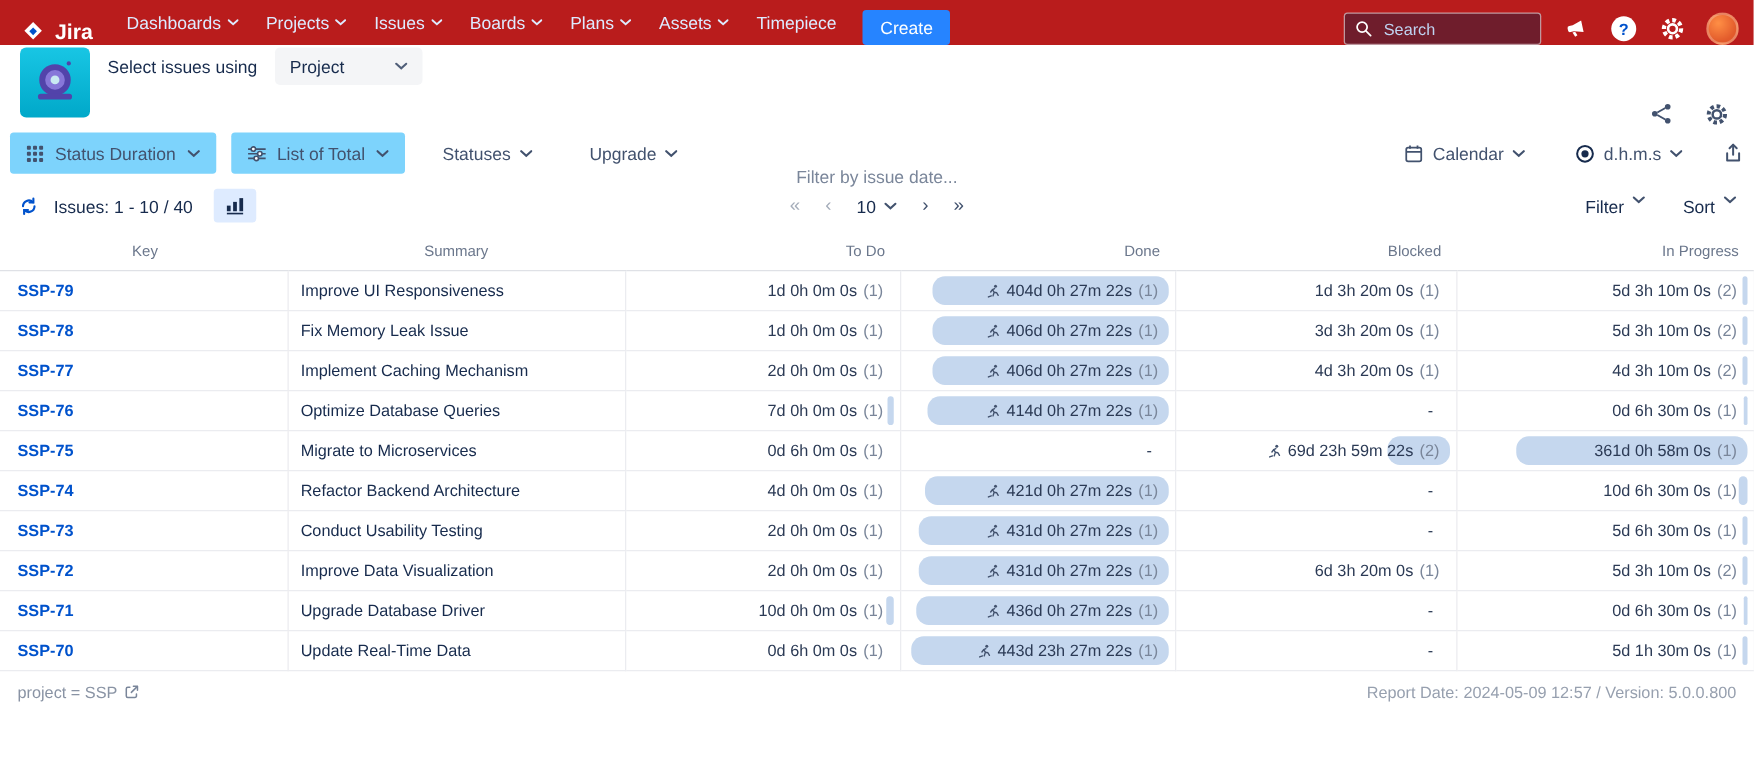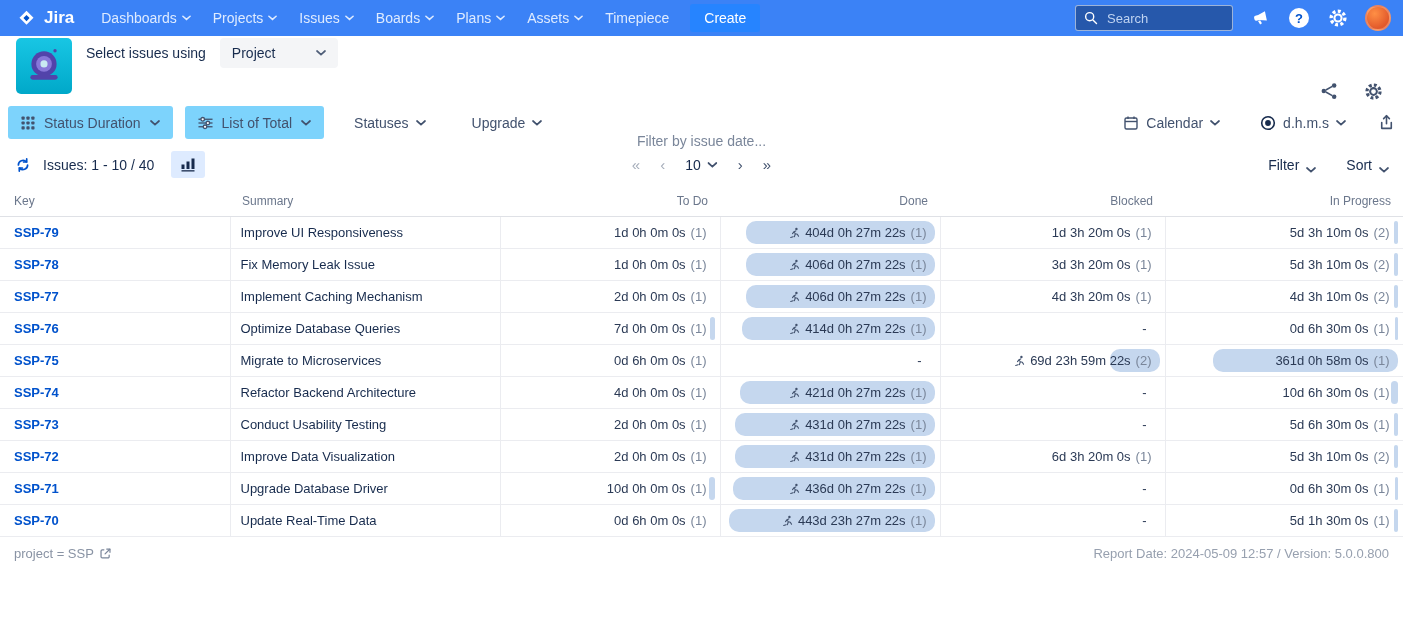--- a/index.html
+++ b/index.html
@@ -7,21 +7,21 @@
   body {
     width:1403px; height:620px; overflow:hidden;
     font-family:"Liberation Sans", sans-serif;
     background:#fff; color:#172B4D;
   }
   svg { display:block; }
   .chev { flex:0 0 auto; }
 
   
   .navbar {
-    height:36px; background:#3b82f6; display:flex; align-items:center;
+    height:36px; background:#b91c1c; display:flex; align-items:flex-end;
     padding:0 12px; color:#fff;
   }
   .logo { display:flex; align-items:center; gap:7px; font-size:17px; font-weight:700; margin:0 16px 0 4px; cursor:pointer; }
   .nav-menu { display:flex; align-items:center; }
   .nav-item { display:flex; align-items:center; gap:5px; color:#DEEBFF; font-size:14px; font-weight:500; padding:0 11px; height:36px; cursor:pointer; text-decoration:none; }
   .create-btn { background:#2684FF; color:#fff; border:none; border-radius:3px; font-family:inherit; font-size:14px; font-weight:500; padding:6px 14px; margin-left:10px; cursor:pointer; }
   .nav-right { margin-left:auto; display:flex; align-items:center; gap:15px; }
   .search-box { display:flex; align-items:center; gap:7px; background:rgba(9,30,66,0.42); border:1px solid rgba(255,255,255,0.55); border-radius:3px; height:26px; width:158px; padding:0 8px; }
   .search-box input { background:transparent; border:none; outline:none; color:#fff; font-size:13px; width:110px; font-family:inherit; }
   .search-box input::placeholder { color:#BFD3F1; }
@@ -55,29 +55,29 @@
   
   .issues-bar { position:relative; display:flex; align-items:center; gap:11px; padding:2px 14px 10px; }
   .refresh-icon { cursor:pointer; }
   .issues-count { font-size:14px; color:#172B4D; }
   .chart-btn { width:34px; height:27px; background:#DEEBFF; border:none; border-radius:3px; display:flex; align-items:center; justify-content:center; cursor:pointer; margin-left:6px; }
   .pagination { position:absolute; left:50%; transform:translateX(-50%); display:flex; align-items:center; gap:20px; font-size:15px; }
   .pg-nav { cursor:pointer; color:#42526E; font-size:15px; }
   .pg-nav.disabled { color:#A5ADBA; }
   .pg-size { display:flex; align-items:center; gap:7px; font-size:14px; color:#172B4D; cursor:pointer; }
   .issues-right { margin-left:auto; display:flex; align-items:center; gap:30px; }
-  .fs-link { display:flex; align-items:flex-end; gap:7px; font-size:14px; color:#172B4D; cursor:pointer; }
+  .fs-link { display:flex; align-items:flex-start; gap:7px; font-size:14px; color:#172B4D; cursor:pointer; }
 
   
   table.issues { width:100%; border-collapse:collapse; table-layout:fixed; }
   col.w-key { width:230px; } col.w-sum { width:270px; }
   col.w-todo { width:220px; } col.w-done { width:220px; }
   col.w-blk { width:225px; } col.w-prog { width:238px; }
   thead th { font-size:12px; font-weight:400; color:#6B778C; padding:6px 12px 8px; border-bottom:1px solid #DFE1E6; cursor:pointer; }
-  thead th.left { text-align:left; }
+  thead th.left { text-align:center; }
   thead th.right { text-align:right; }
   thead th:first-child { padding-left:14px; }
   tbody td { height:32px; font-size:13px; border-bottom:1px solid #EBECF0; border-right:1px solid #EBECF0; }
   tbody td:first-child { border-left:none; }
   tbody td:last-child { border-right:1px solid #EBECF0; }
   td.c-key { padding:0 10px 0 14px; }
   td.c-key a { color:#0052CC; font-weight:600; text-decoration:none; cursor:pointer; }
   td.c-summary { padding:0 10px; color:#172B4D; }
   td.c-val { position:relative; padding:0; }
   .dbar { position:absolute; right:5px; top:4px; bottom:4px; background:#C5D7EE; border-radius:10px; display:none; min-width:3px; }

